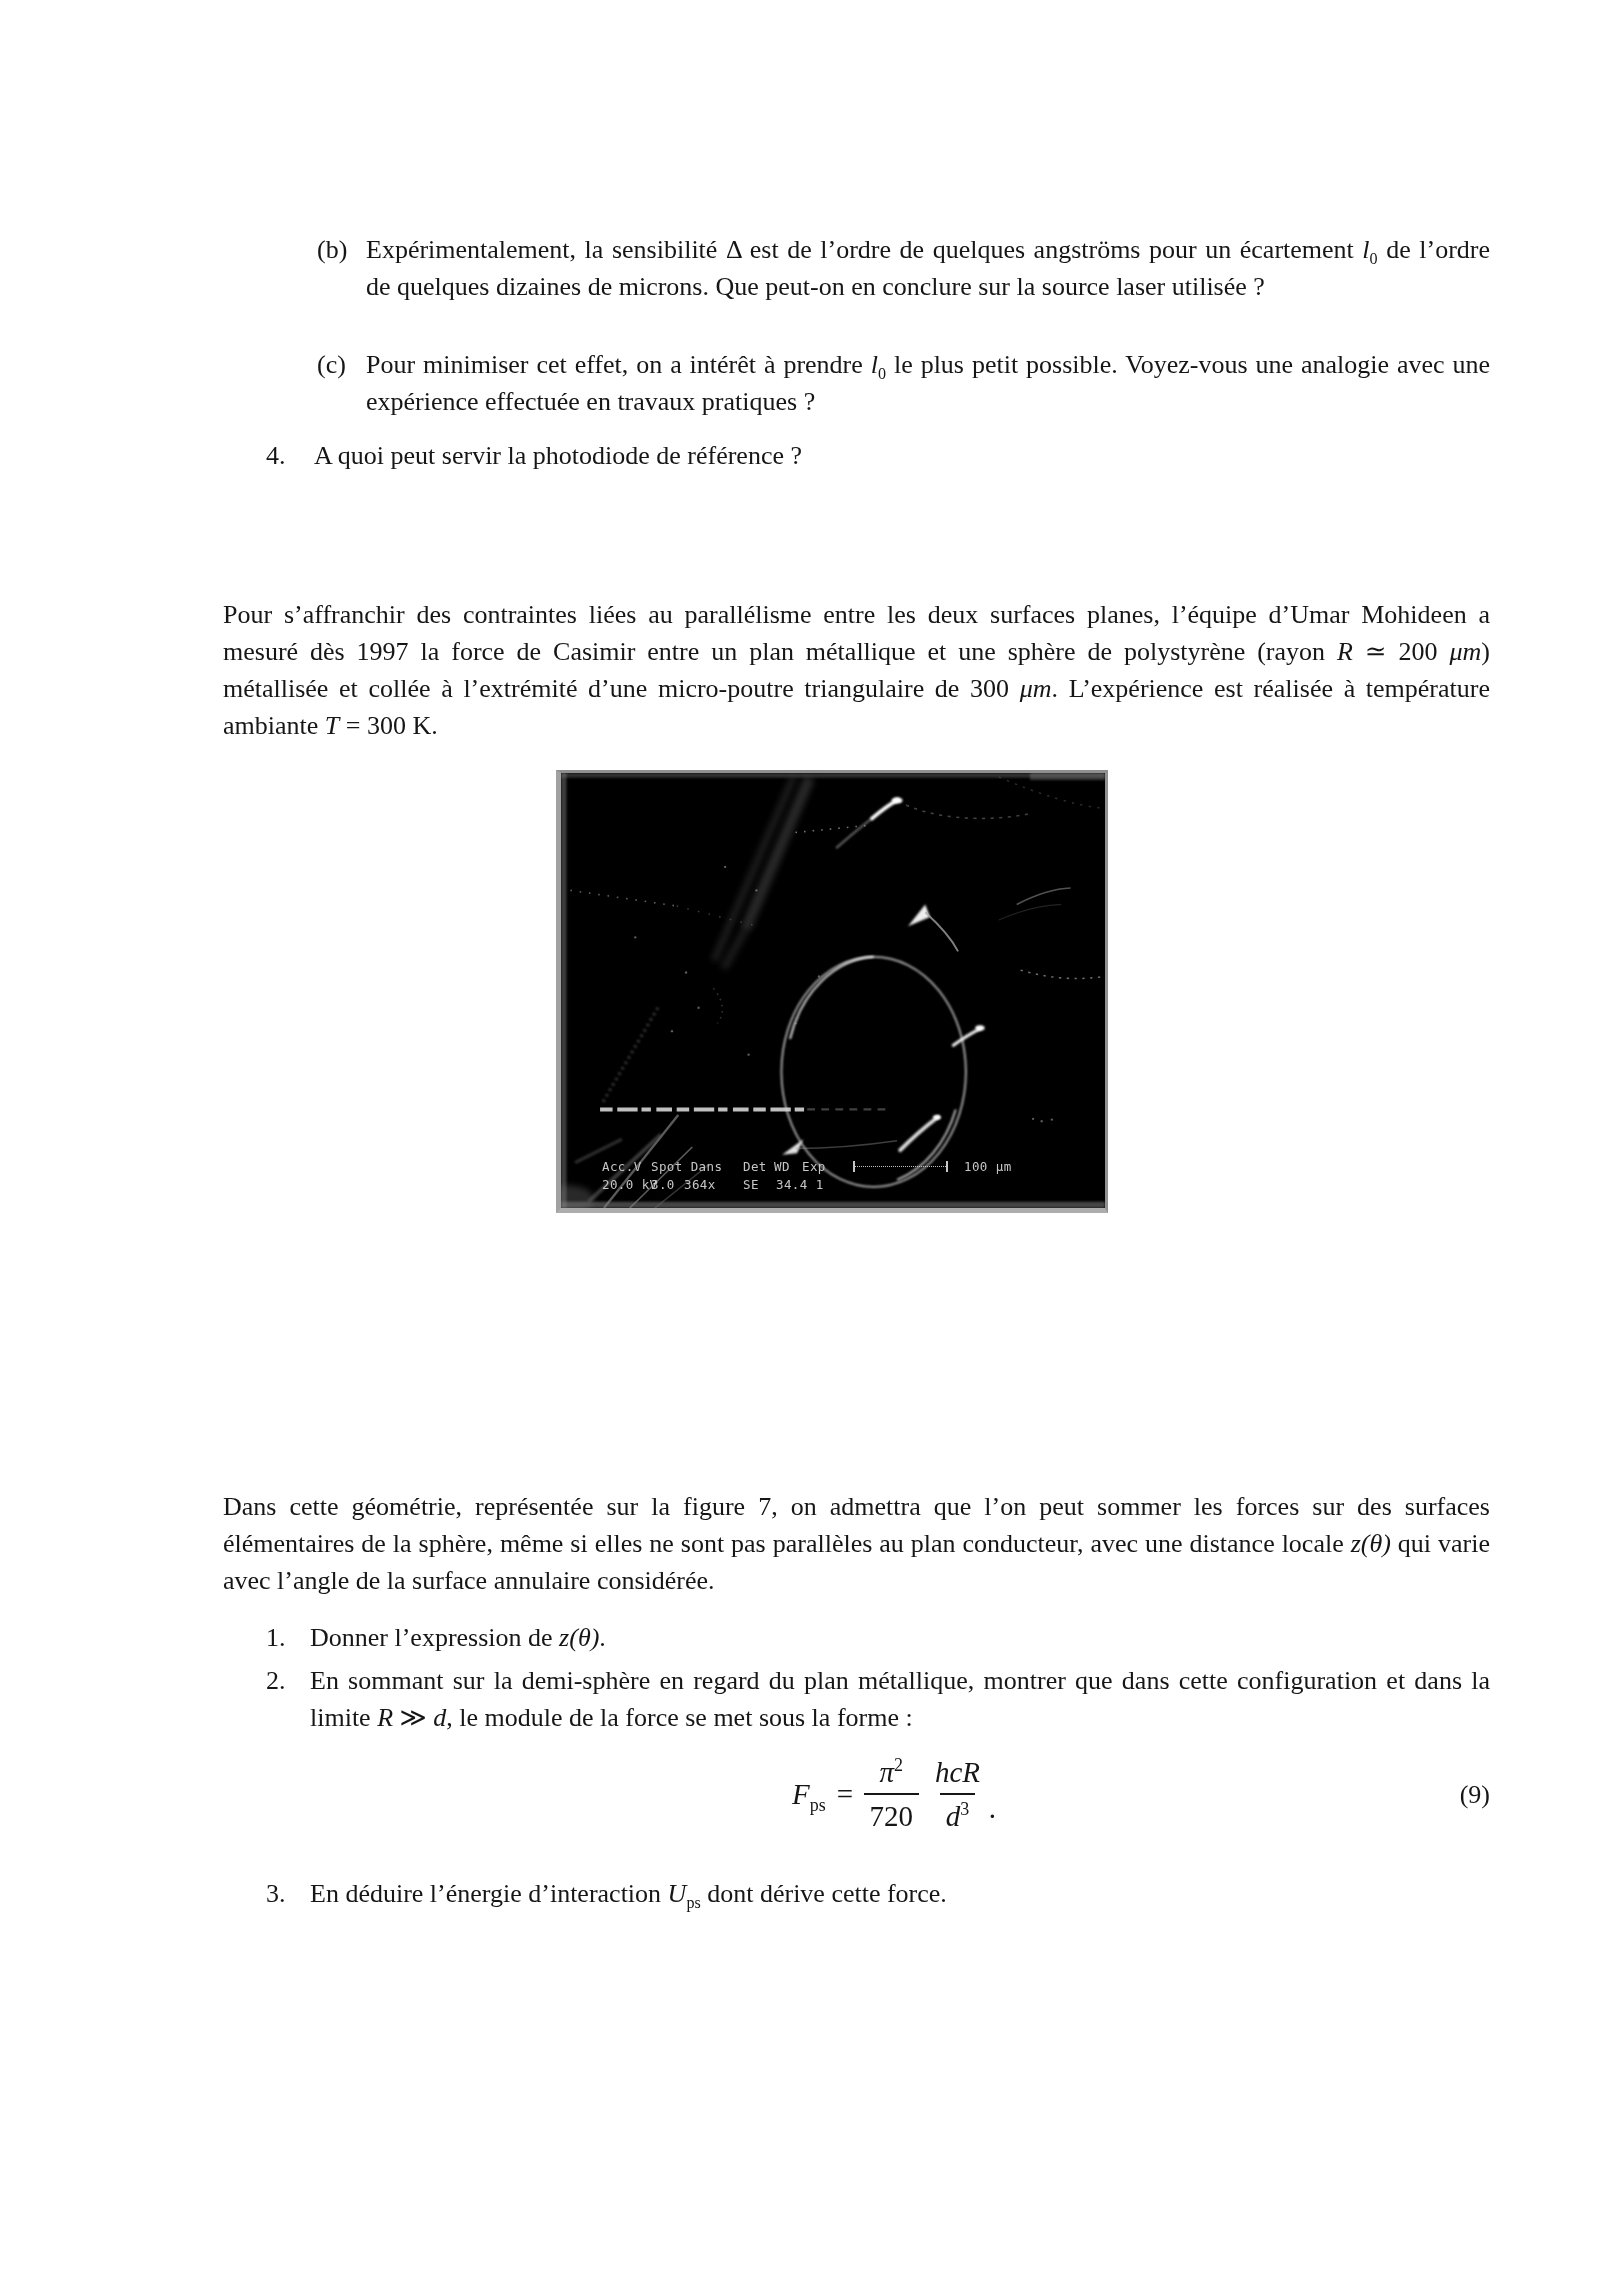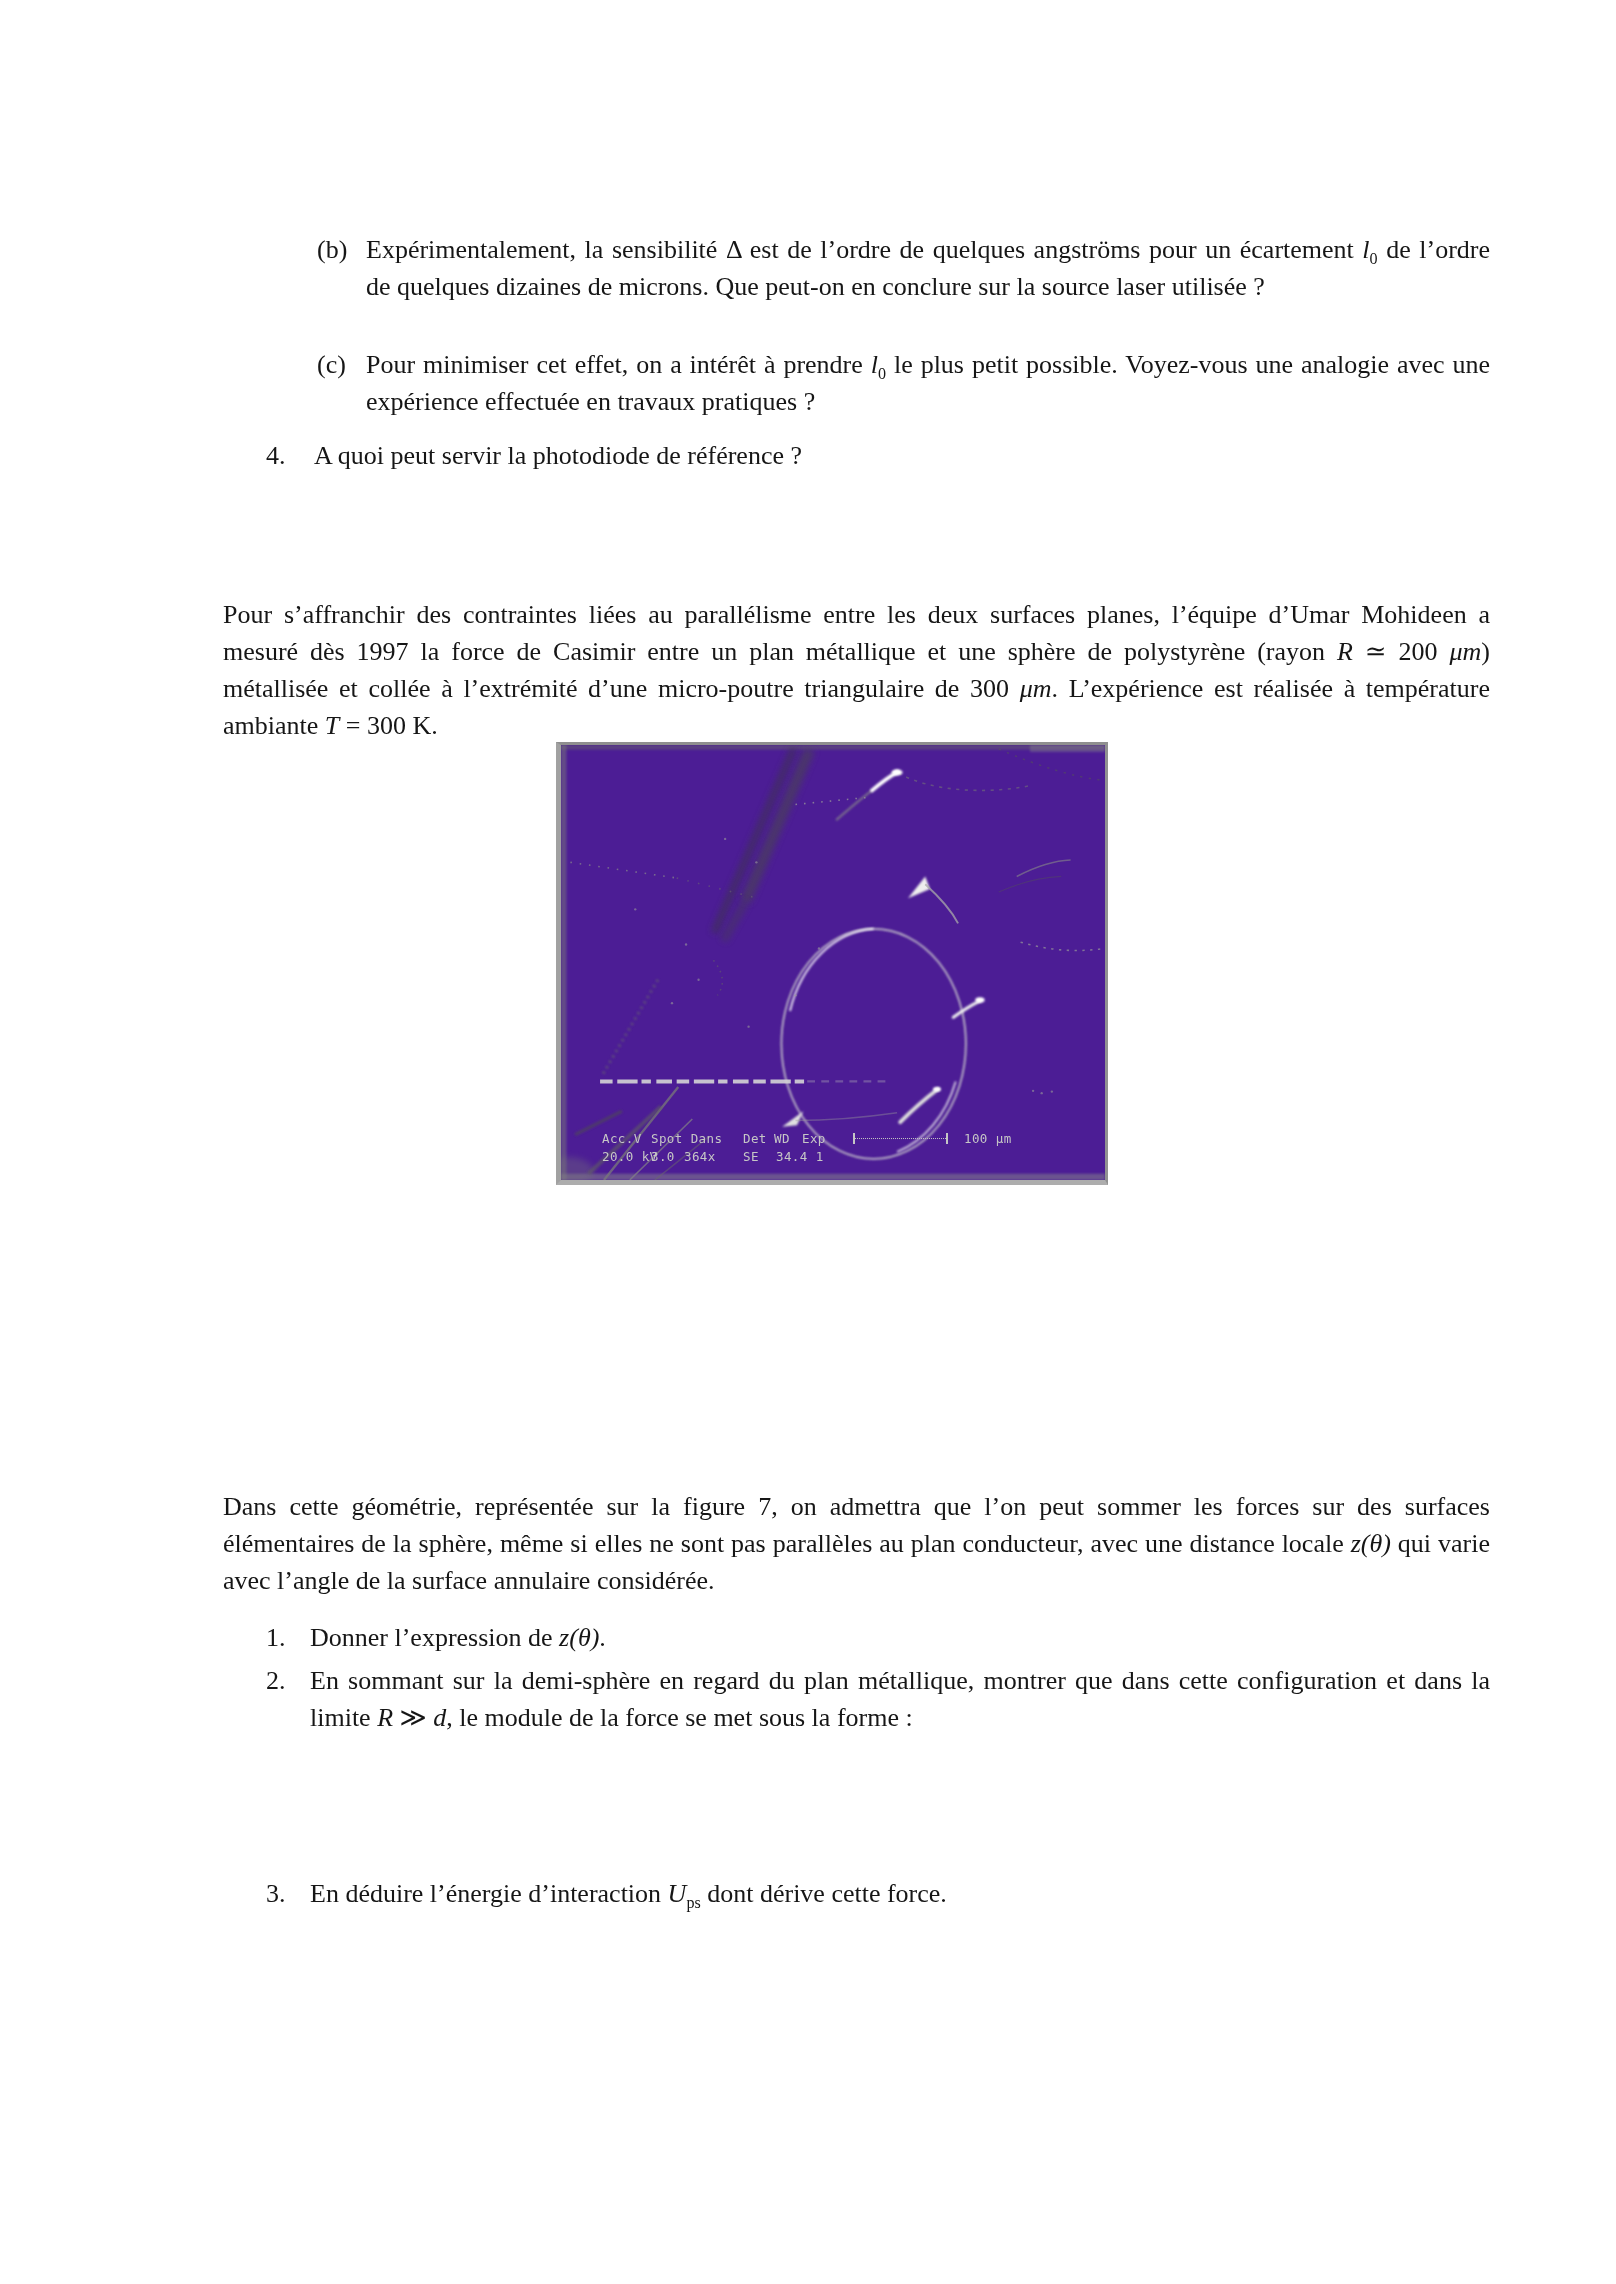--- a/index.html
+++ b/index.html
@@ -14,21 +14,21 @@
   sub{font-size:62%;line-height:0;}
   sup{font-size:62%;line-height:0;}
   .hang .lbl{position:absolute;left:0;top:0;}
   .h1{font-size:42px;font-weight:bold;letter-spacing:0.4px;}
   .h1 .num{display:inline-block;margin-right:33px;}
   .h2{font-size:34px;font-weight:bold;}
   .h2 .num{display:inline-block;margin-right:25px;}
   .sc{font-variant:small-caps;}
 
   
-  .sem{position:absolute;left:556px;top:742px;width:544px;height:435px;background:#4c1d95;
+  .sem{position:absolute;left:556px;top:770px;width:544px;height:435px;background:#000000;
        border-style:solid;border-width:3.1px 3.9px 5.5px 5.5px;
        border-color:#8f8f8f #919191 #adadad #a1a1a1;}
   .sem svg{position:absolute;left:0;top:0;width:100%;height:100%;}
   .bar-label{position:absolute;font-family:"DejaVu Sans Mono",monospace;font-size:12.5px;
              color:#c6c6c6;letter-spacing:0.4px;white-space:pre;}
   .scalebar{position:absolute;height:11px;}
   .scalebar::before,.scalebar::after{content:"";position:absolute;top:0;width:1.6px;height:11px;background:#c6c6c6;}
   .scalebar::before{left:0;}
   .scalebar::after{right:0;}
   .sb-line{position:absolute;top:4.7px;left:1.6px;right:1.6px;border-top:1.6px dotted #c2c2c2;}
@@ -168,20 +168,36 @@
   <div class="abs body hang" style="left:266px;top:1619px;width:1224px;">
     <span class="lbl">1.</span>
     <div style="margin-left:44px;"><span>Donner l’expression de </span><span class="math">z(θ)</span><span>.</span></div>
   </div>
 
   <div class="abs body hang" style="left:266px;top:1662px;width:1224px;">
     <span class="lbl">2.</span>
     <div class="just" style="margin-left:44px;"><span>En sommant sur la demi-sphère en regard du plan métallique, montrer que dans cette configuration et dans la limite </span><span class="math">R</span><span> ≫ </span><span class="math">d</span><span>, le module de la force se met sous la forme :</span></div>
   </div>
 
+  <div class="eq-wrap">
+    <div class="eq-center">
+      <span><span class="math eq-f">F</span><sub>ps</sub></span>
+      <span>=</span>
+      <span class="frac">
+        <span class="num"><span class="math">π</span><sup>2</sup></span>
+        <span class="den">720</span>
+      </span>
+      <span class="frac">
+        <span class="num math">hcR</span>
+        <span class="den"><span class="math">d</span><sup>3</sup></span>
+      </span>
+      <span class="eq-period">.</span>
+    </div>
+    <span class="eq-tag">(9)</span>
+  </div>
 
   <div class="abs body hang" style="left:266px;top:1875px;width:1224px;">
     <span class="lbl">3.</span>
     <div style="margin-left:44px;"><span>En déduire l’énergie d’interaction </span><span class="math">U</span><sub>ps</sub><span> dont dérive cette force.</span></div>
   </div>
 
 </div>
 
 
 </body></html>

